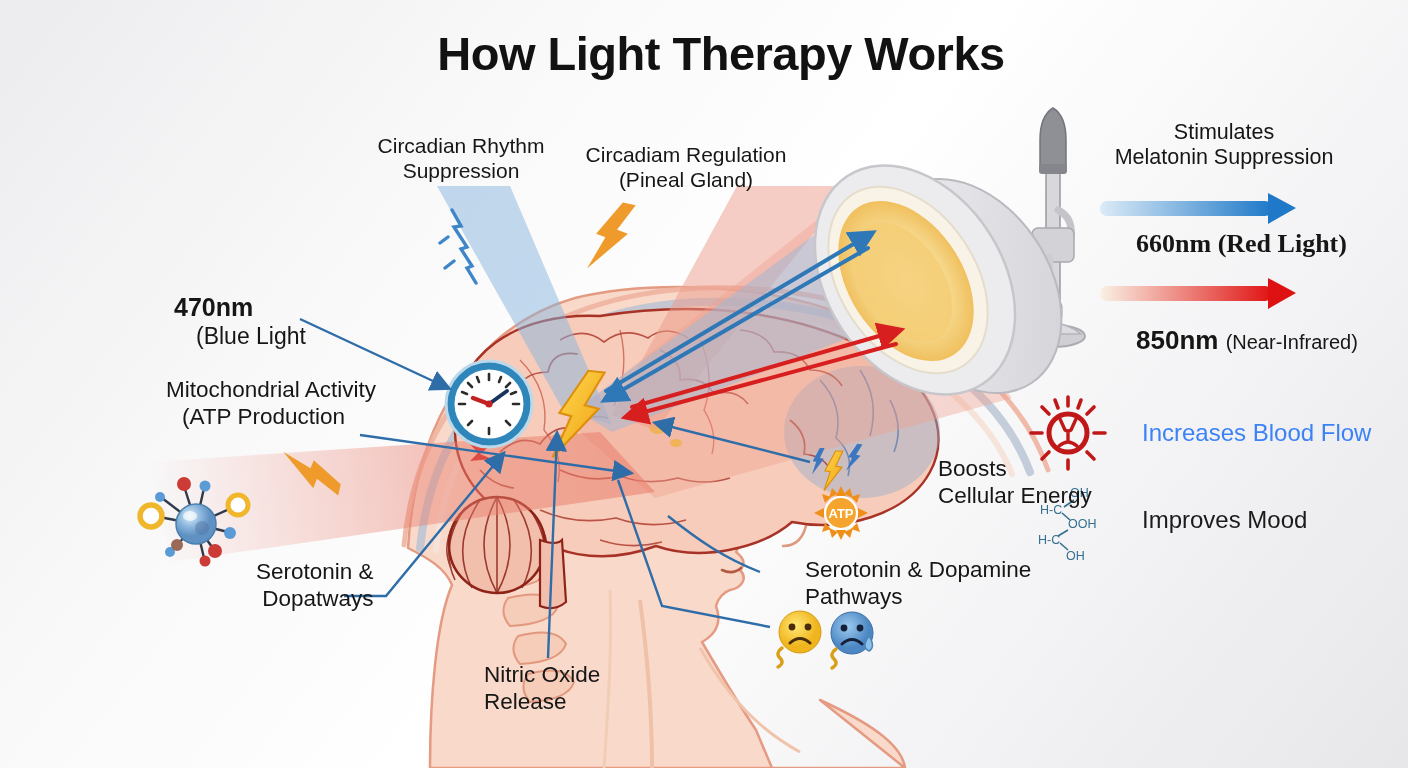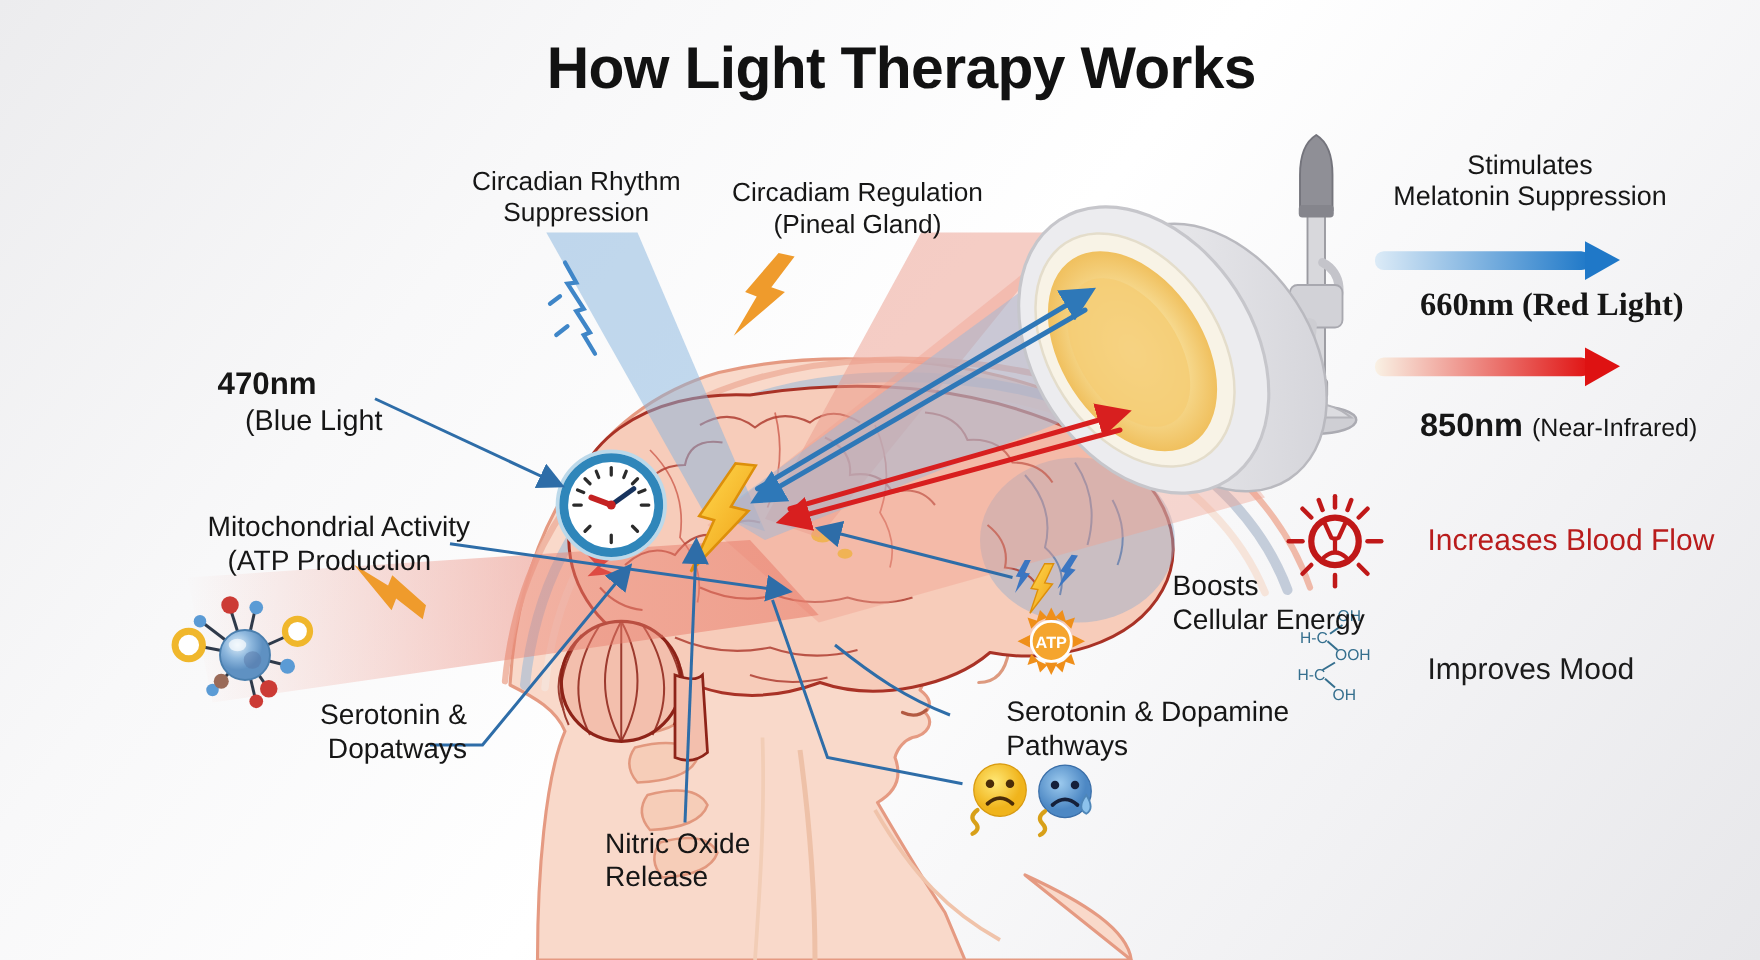--- a/index.html
+++ b/index.html
@@ -13,28 +13,28 @@
   #title{left:0;right:0;top:26px;text-align:center;font-size:47px;font-weight:bold;
          letter-spacing:-0.5px;color:#121212;}
   #lbl-circ-rhythm{left:327px;top:134px;width:200px;font-size:21px;}
   #lbl-circ-reg{left:538px;top:143px;width:228px;font-size:21px;}
   #lbl-stimulates{left:1068px;top:120px;width:244px;font-size:21.5px;}
   #lbl-660{left:1102px;top:229px;font-size:26px;font-weight:bold;font-family:Liberation Serif, serif;}
   #lbl-850{left:1102px;top:325px;font-size:26px;font-weight:bold;}
   #lbl-850 .sub{font-size:20px;font-weight:normal;}
   #lbl-470{left:140px;top:293px;font-size:25px;font-weight:bold;}
   #lbl-470 .sub{display:block;padding-left:22px;font-size:23px;font-weight:normal;}
-  #lbl-mito{left:132px;top:409px;font-size:22.5px;}
+  #lbl-mito{left:132px;top:377px;font-size:22.5px;}
   #lbl-mito .sub{display:block;padding-left:16px;}
   #lbl-sero-left{left:222px;top:559px;font-size:22.5px;text-align:right;}
   #lbl-nitric{left:450px;top:662px;width:180px;font-size:22.5px;}
   #lbl-boosts{left:872px;top:456px;font-size:22.5px;margin-left:32px;}
   #lbl-sero-right{left:771px;top:557px;font-size:22.5px;}
-  #lbl-blood{left:1108px;top:419px;font-size:24px;color:#b91c1c;}
-  #lbl-mood{left:1108px;top:506px;font-size:24px;color:#1b1b1b;margin-top:16px;}
+  #lbl-blood{left:1108px;top:419px;font-size:24px;color:#3b82f6;}
+  #lbl-mood{left:1108px;top:506px;font-size:24px;color:#1b1b1b;}
 </style>
 </head>
 <body>
 
 <div class="stage">
 
 <svg class="art" width="1408" height="768" viewBox="0 0 1408 768">
   <defs>
     <linearGradient id="gold" x1="0" y1="0" x2="1" y2="1">
       <stop offset="0" stop-color="#ffd84d"></stop>

